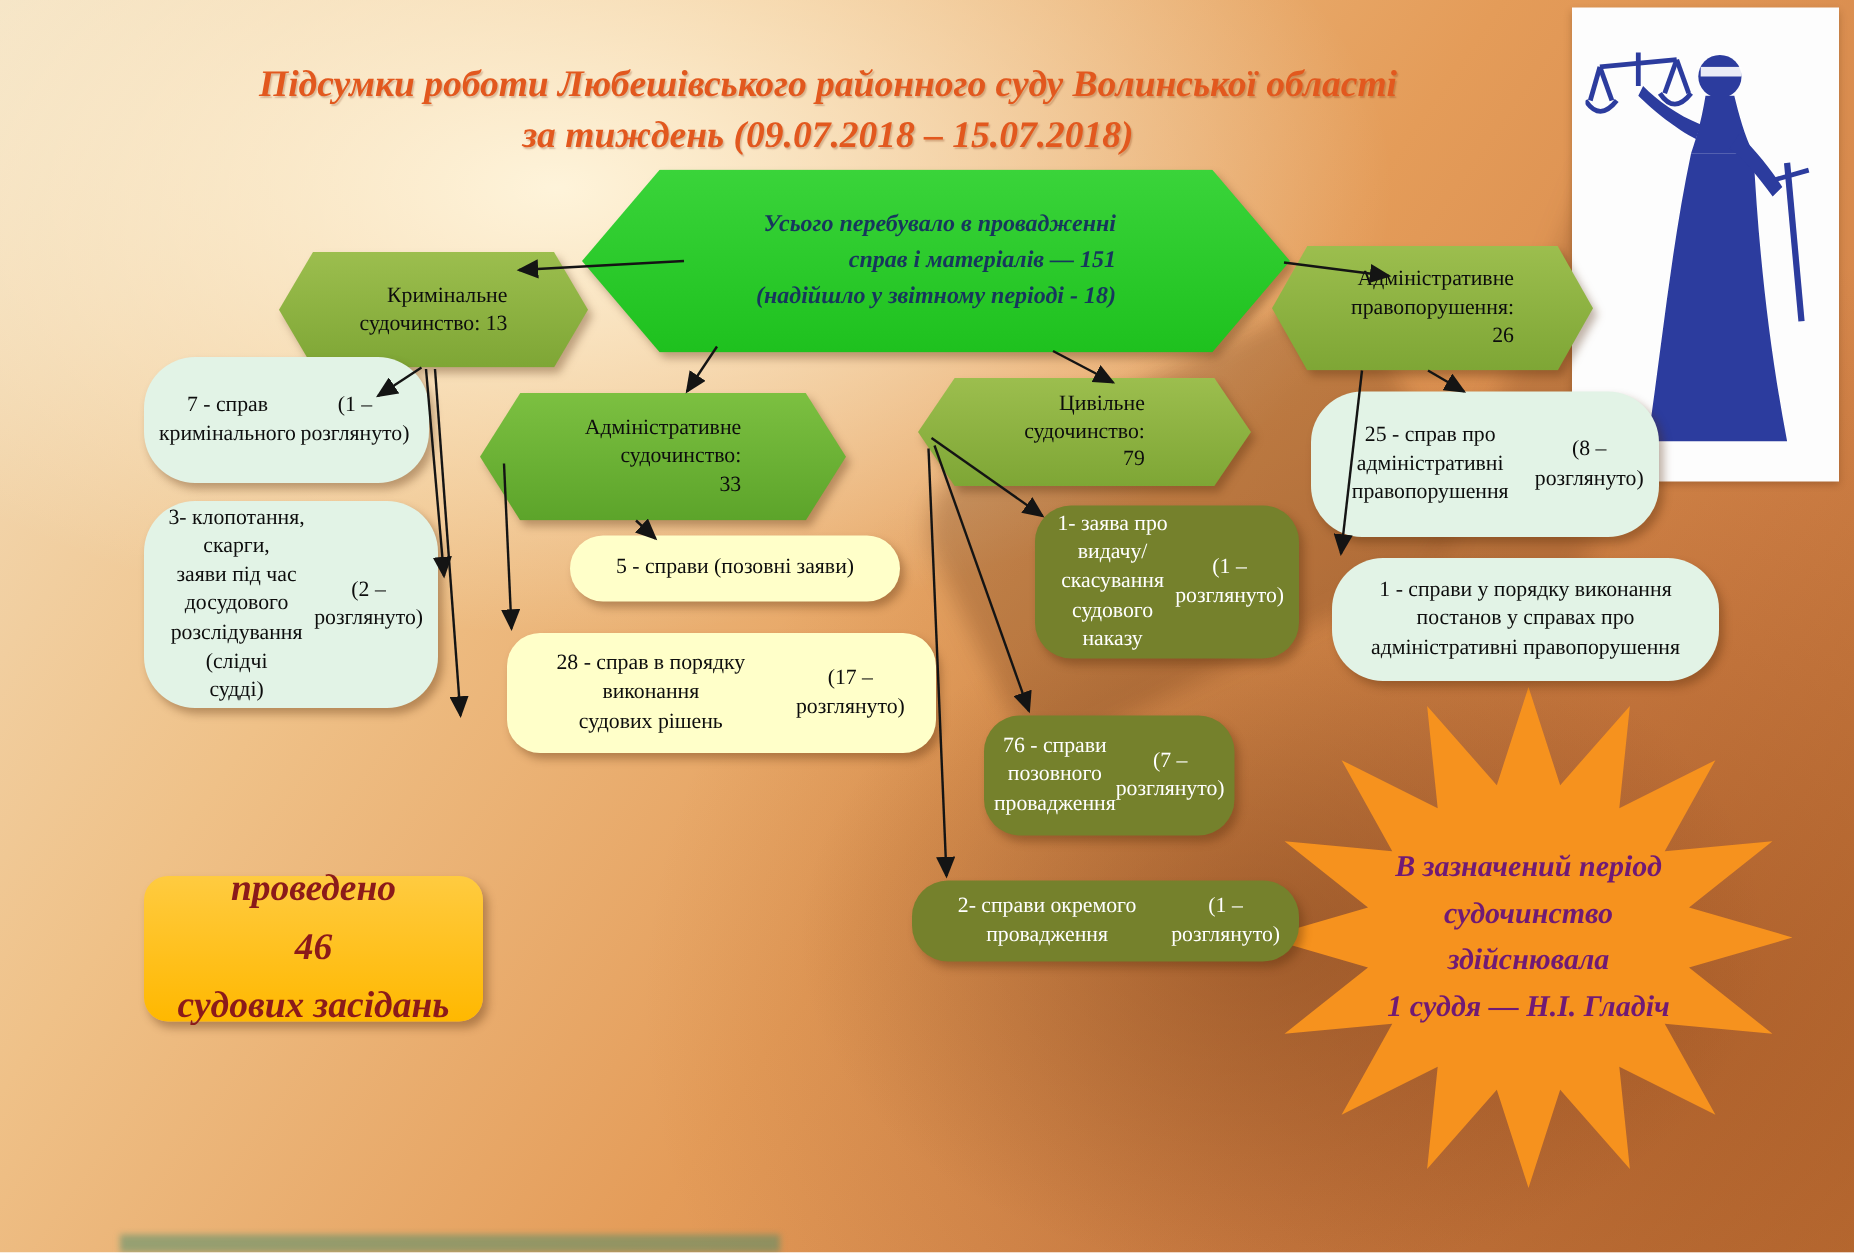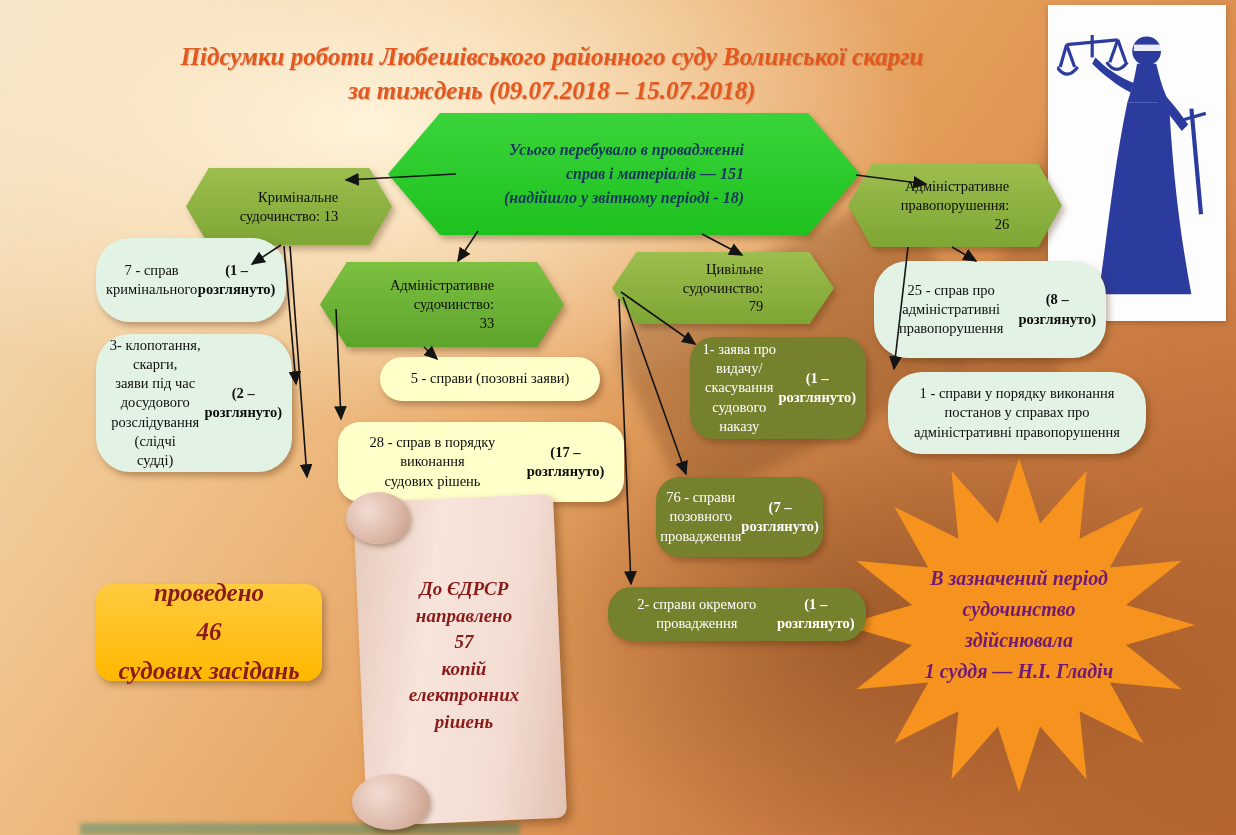--- a/index.html
+++ b/index.html
@@ -30,21 +30,21 @@
     font-weight:bold;font-style:italic;font-size:16px;line-height:1.5}
   .hex.lime{background:linear-gradient(180deg,#9CBE4E,#7EA635);font-size:14.5px;line-height:1.3;color:#0d0d0d}
   .hex.green2{background:linear-gradient(180deg,#7CC041,#5CA42A);font-size:14.5px;line-height:1.3;color:#0d0d0d}
   
   .box{position:absolute;display:flex;flex-direction:row;align-items:center;justify-content:center;
     text-align:center;font-size:14.5px;line-height:1.32;color:#0d0d0d;padding:6px 10px;
     box-shadow:3px 4px 6px rgba(80,40,10,.35)}
   .mint{background:#E2F3E6;border-radius:34px}
   .yellow{background:#FFFFC9;border-radius:22px}
   .olive{background:#75812C;color:#fff;border-radius:24px}
-  .result{font-weight:bold}
+  .result{font-weight:normal}
   .sessions{background:linear-gradient(180deg,#FFCB40,#FFB800);border-radius:16px;color:#8B1A1A;
     font-weight:bold;font-style:italic;font-size:25px;line-height:1.55}
   
   .star{position:absolute;left:843px;top:458px;width:352px;height:334px;background:#F6921E;
     display:flex;align-items:center;justify-content:center;
     clip-path:polygon(100% 50%,80.4% 56%,96.2% 69.2%,75.8% 67.2%,85.4% 85.4%,67.2% 75.8%,69.2% 96.2%,56% 80.4%,50% 100%,44% 80.4%,30.8% 96.2%,32.8% 75.8%,14.6% 85.4%,24.2% 67.2%,3.8% 69.2%,19.6% 56%,0% 50%,19.6% 44%,3.8% 30.8%,24.2% 32.8%,14.6% 14.6%,32.8% 24.2%,30.8% 3.8%,44% 19.6%,50% 0%,56% 19.6%,69.2% 3.8%,67.2% 24.2%,85.4% 14.6%,75.8% 32.8%,96.2% 30.8%,80.4% 44%)}
   .star-text{width:72%;color:#701a75;font-weight:bold;font-style:italic;font-size:20px;line-height:1.55;text-align:center}
   
   .scroll{position:absolute;left:340px;top:492px;width:222px;height:338px}
   .scroll-body{position:absolute;left:20px;top:6px;right:2px;bottom:8px;border-radius:10px;transform:rotate(-2.5deg);
@@ -68,21 +68,21 @@
 <div class="stage">
 
   <div class="deco">
     <div class="sound-block"></div>
     <div class="gavel-head"></div>
     <div class="gavel-handle"></div>
     <div class="table-edge"></div>
   </div>
 
   <div class="title">
-    <div>Підсумки роботи Любешівського районного суду Волинської скарги</div>
+    <div>Підсумки роботи Любешівського районного суду Волинської області</div>
     <div>за тиждень (09.07.2018 – 15.07.2018)</div>
   </div>
 
   <div class="justice">
     <svg width="160" height="300" viewBox="0 0 100 180">
       <g fill="#2C3C9E" stroke="none">
         <circle cx="56" cy="20" r="9"></circle>
         <path d="M50,28 C48,40 46,46 44,52 L70,52 C66,44 64,36 62,28 Z"></path>
         <path d="M44,52 C36,90 32,130 26,172 L84,172 C76,130 72,90 70,52 Z"></path>
         <path d="M48,40 C38,36 30,30 24,24 L22,28 C28,34 38,42 46,46 Z"></path>
@@ -198,31 +198,20 @@
 постанов у справах про
 адміністративні правопорушення</div>
   </div>
 
   <div class="box sessions" style="left:96px;top:584px;width:226px;height:97px">
     <div class="pre">проведено
 46
 судових засідань</div>
   </div>
 
-  <div class="scroll">
-    <div class="scroll-body"></div>
-    <div class="curl top"></div>
-    <div class="curl bottom"></div>
-    <div class="scroll-text pre">До ЄДРСР
-направлено
-57
-копій
-електронних
-рішень</div>
-  </div>
 
   <svg class="arrows" width="1236" height="835" viewBox="0 0 1236 835">
     <defs>
       <marker id="ah" markerWidth="10" markerHeight="8" refX="8" refY="4" orient="auto">
         <path d="M0,0 L9,4 L0,8 Z" fill="#141414"></path>
       </marker>
     </defs>
     <g stroke="#141414" stroke-width="1.6" marker-end="url(#ah)">
       <line x1="456" y1="174" x2="346" y2="180"></line>
       <line x1="856" y1="175" x2="926" y2="184"></line>

